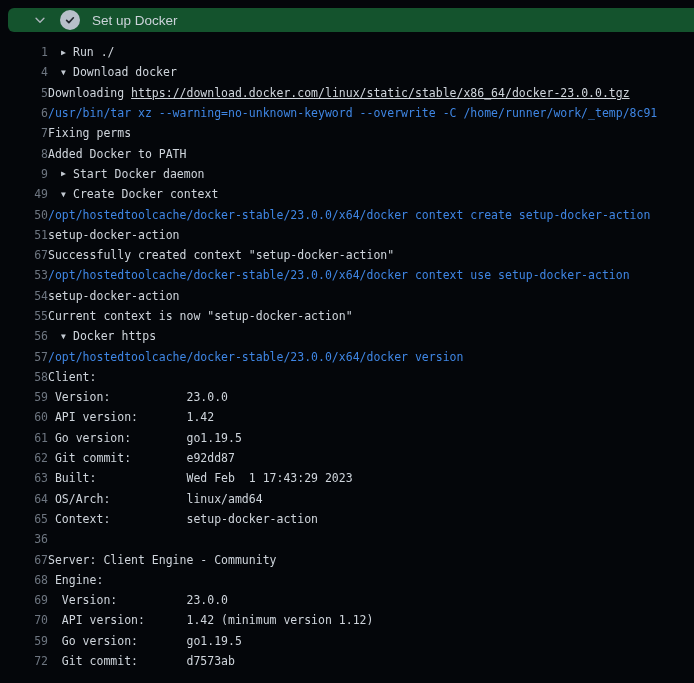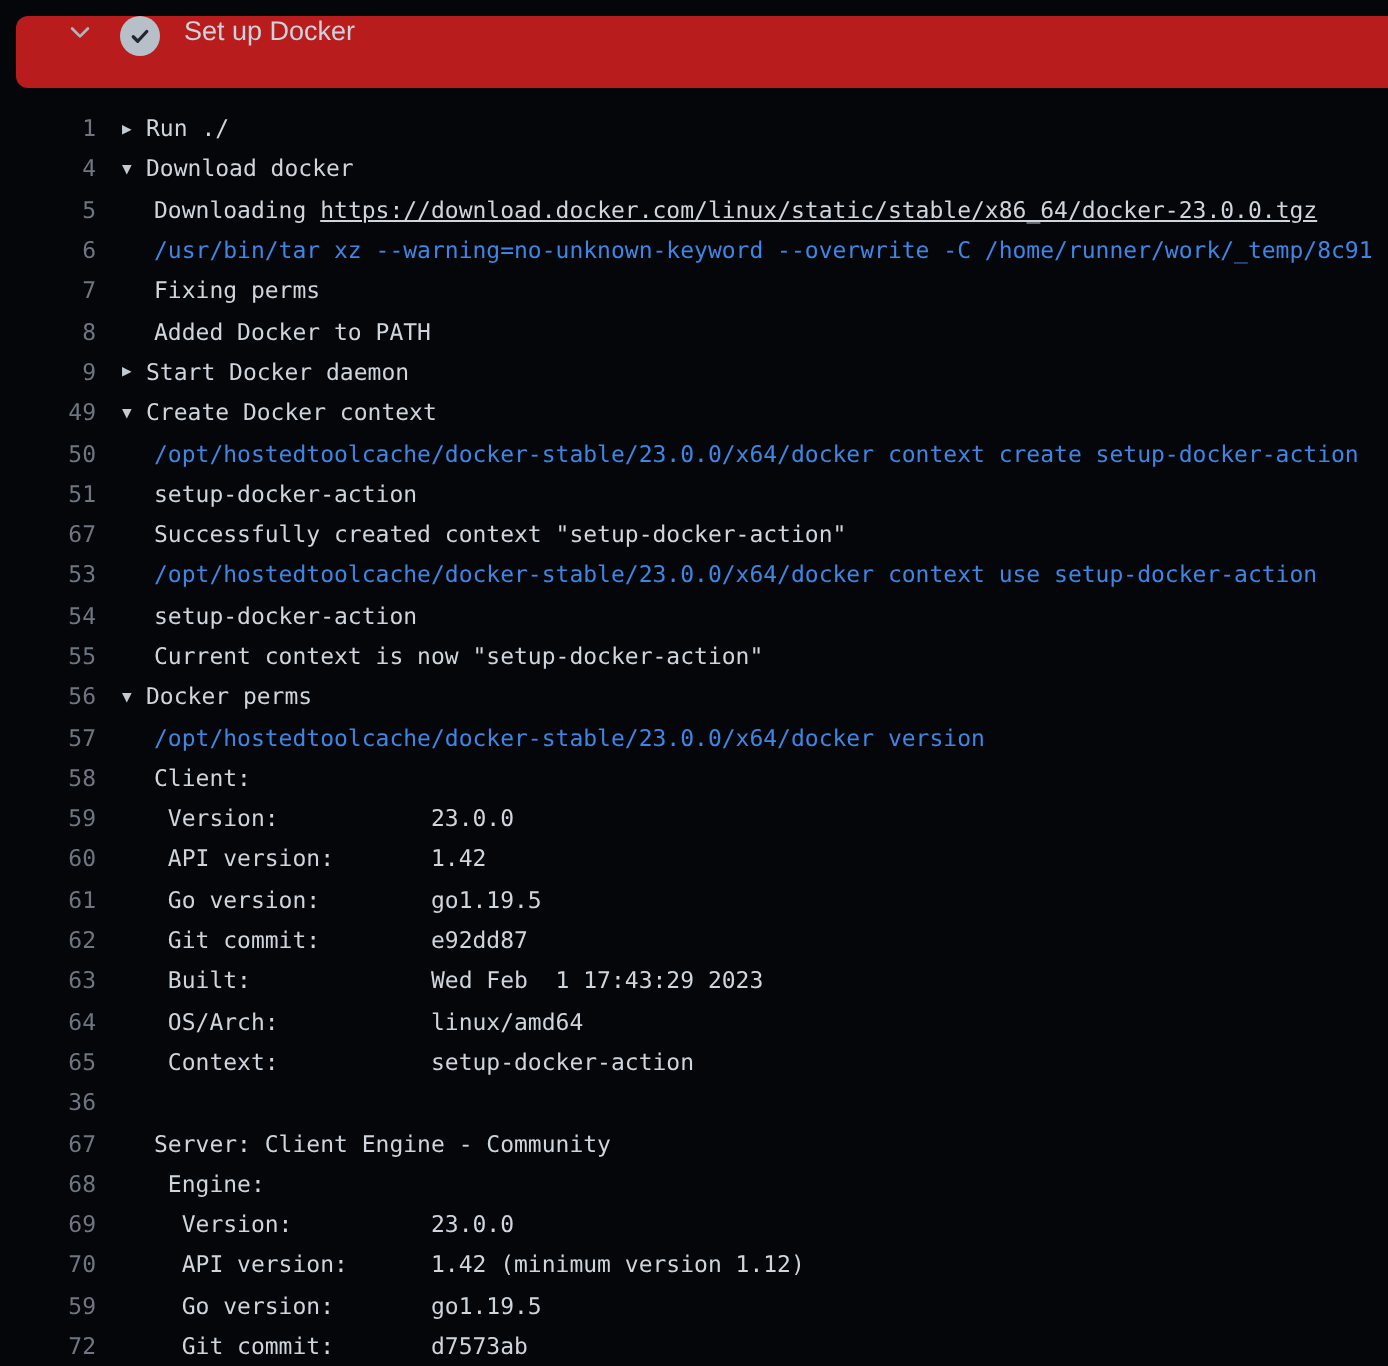--- a/index.html
+++ b/index.html
@@ -4,26 +4,26 @@
 <style>
   * { box-sizing: border-box; }
   html, body {
     margin: 0; padding: 0;
     width: 694px; height: 683px;
     overflow: hidden;
     background: #04060a;
   }
   .step-header {
     margin: 8px 0 0 8px;
-    height: 36px;
+    height: 24px;
     width: calc(100% - 8px);
-    background: #b91c1c;
+    background: #14532d;
     border-radius: 6px 0 0 6px;
     display: flex;
-    align-items: flex-start;
+    align-items: center;
     padding-left: 24px;
     cursor: pointer;
   }
   .chev { width: 16px; height: 16px; display: inline-flex; align-items: center; justify-content: center; }
   .status-circle {
     margin-left: 12px;
     width: 20px; height: 20px;
     border-radius: 50%;
     background: #b7bfc9;
     display: inline-flex; align-items: center; justify-content: center;
@@ -42,21 +42,21 @@
   }
   .row { display: flex; height: 20.3px; align-items: center; }
   .num {
     flex: none;
     width: 48px;
     text-align: right;
     color: #6e7681;
     cursor: pointer;
     user-select: none;
   }
-  .line { white-space: pre; margin-left: 29px; }
+  .line { white-space: pre; }
   .group-line { white-space: pre; margin-left: 13px; cursor: pointer; display: inline-flex; align-items: center; }
   .tri {
     display: inline-block;
     width: 12px;
     font-size: 8px;
     color: #c3cad2;
   }
   .cmd { color: #3f86e4; }
   .log-link { color: #cfd5dc; text-decoration: underline; cursor: pointer; }
 </style>
@@ -131,21 +131,21 @@
       <div class="row">
         <span class="num">54</span>
         <span class="line">setup-docker-action</span>
       </div>
       <div class="row">
         <span class="num">55</span>
         <span class="line">Current context is now "setup-docker-action"</span>
       </div>
       <div class="row">
         <span class="num">56</span>
-        <span class="group-line"><span class="tri">▼</span><span>Docker perms</span></span>
+        <span class="group-line"><span class="tri">▼</span><span>Docker https</span></span>
       </div>
       <div class="row">
         <span class="num">57</span>
         <span class="line cmd">/opt/hostedtoolcache/docker-stable/23.0.0/x64/docker version</span>
       </div>
       <div class="row">
         <span class="num">58</span>
         <span class="line">Client:</span>
       </div>
       <div class="row">

